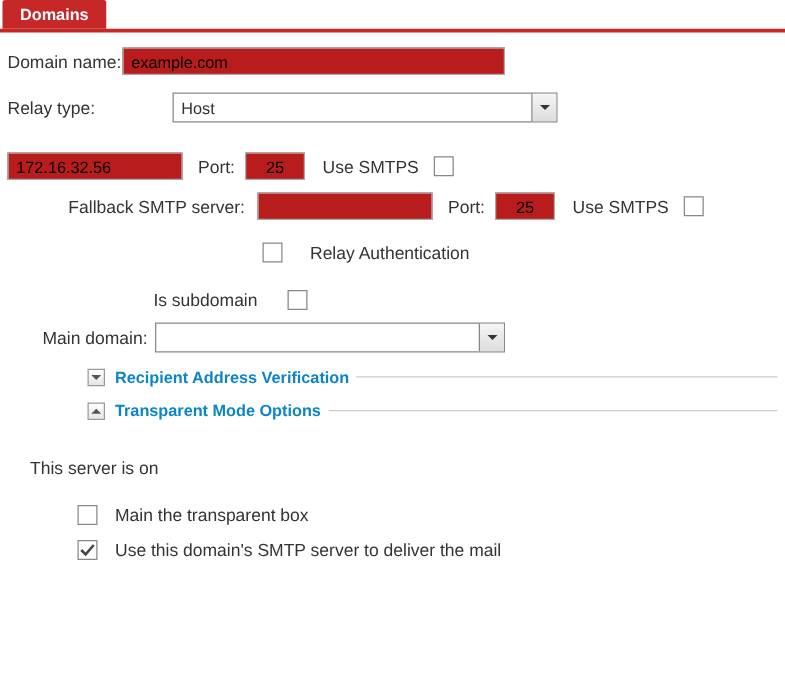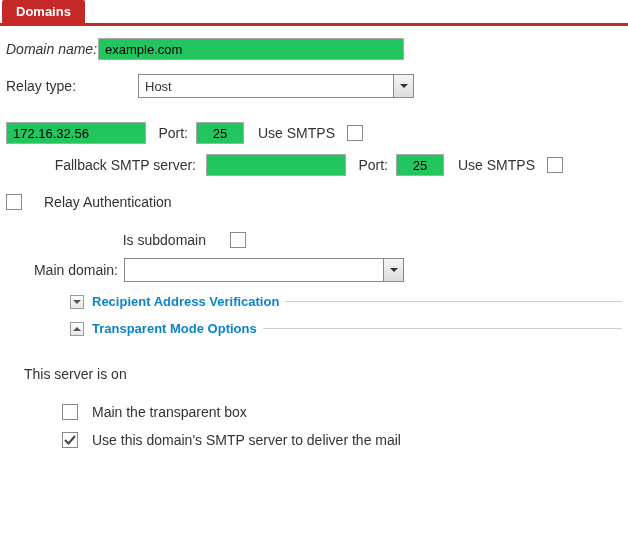--- a/index.html
+++ b/index.html
@@ -38,21 +38,21 @@
   }
   .label {
     color: #333;
     font-size: 14px;
   }
   .text-input {
     border: 1px solid #aaa;
     height: 22px;
     padding: 2px 6px;
     font-size: 13px;
-    background: #22c55e;
+    background: #b91c1c;
   }
   .select {
     position: relative;
     border: 1px solid #888;
     height: 24px;
     background: #fff;
     display: flex;
     align-items: center;
     padding-left: 6px;
     font-size: 13px;
@@ -118,27 +118,27 @@
 </head>
 <body>
 
 <div class="tabbar">
   <div class="tab">Domains</div>
 </div>
 
 <div class="form-area">
 
   <div class="row">
-    <span class="label" style="width:92px;font-style:italic;">Domain name:</span>
+    <span class="label" style="width:92px;">Domain name:</span>
     <input class="text-input" style="width: 306px;" value="example.com">
   </div>
 
   <div class="row" style="margin-top:14px;">
     <span class="label" style="width:132px;">Relay type:</span>
-    <div class="select" style="width:276px;">
+    <div class="select" style="width:308px;">
       <span>Host</span>
       <div class="sel-btn">
         <svg viewBox="0 0 10 10">
             <path d="M1 3 L5 7 L9 3 Z" fill="#333"></path>
           </svg>
       </div>
     </div>
   </div>
 
   <div class="row" style="margin-top:24px;">
@@ -155,21 +155,21 @@
     <span class="label" style="width:200px;text-align:right;padding-right:10px;">Fallback SMTP server:</span>
     <input class="text-input" style="width: 140px;" value="">
     <span class="label" style="width:50px;text-align:right;padding-right:8px;">Port:</span>
     <input class="text-input" style="width: 48px; text-align: center;" value="25">
     <span class="label" style="margin-left:14px;">Use SMTPS</span>
     <span class="checkbox" style="margin-left:12px;">
       
     </span>
   </div>
 
-  <div class="row" style="margin-top:18px;align-items:center;">
+  <div class="row" style="margin-top:18px;margin-left:204px;align-items:center;">
     <span class="checkbox">
       
     </span>
     <span class="label" style="margin-left:22px;">Relay Authentication</span>
   </div>
 
   <div class="row" style="margin-top:22px;">
     <span class="label" style="width:224px;text-align:right;padding-right:24px;">Is subdomain</span>
     <span class="checkbox">
       

